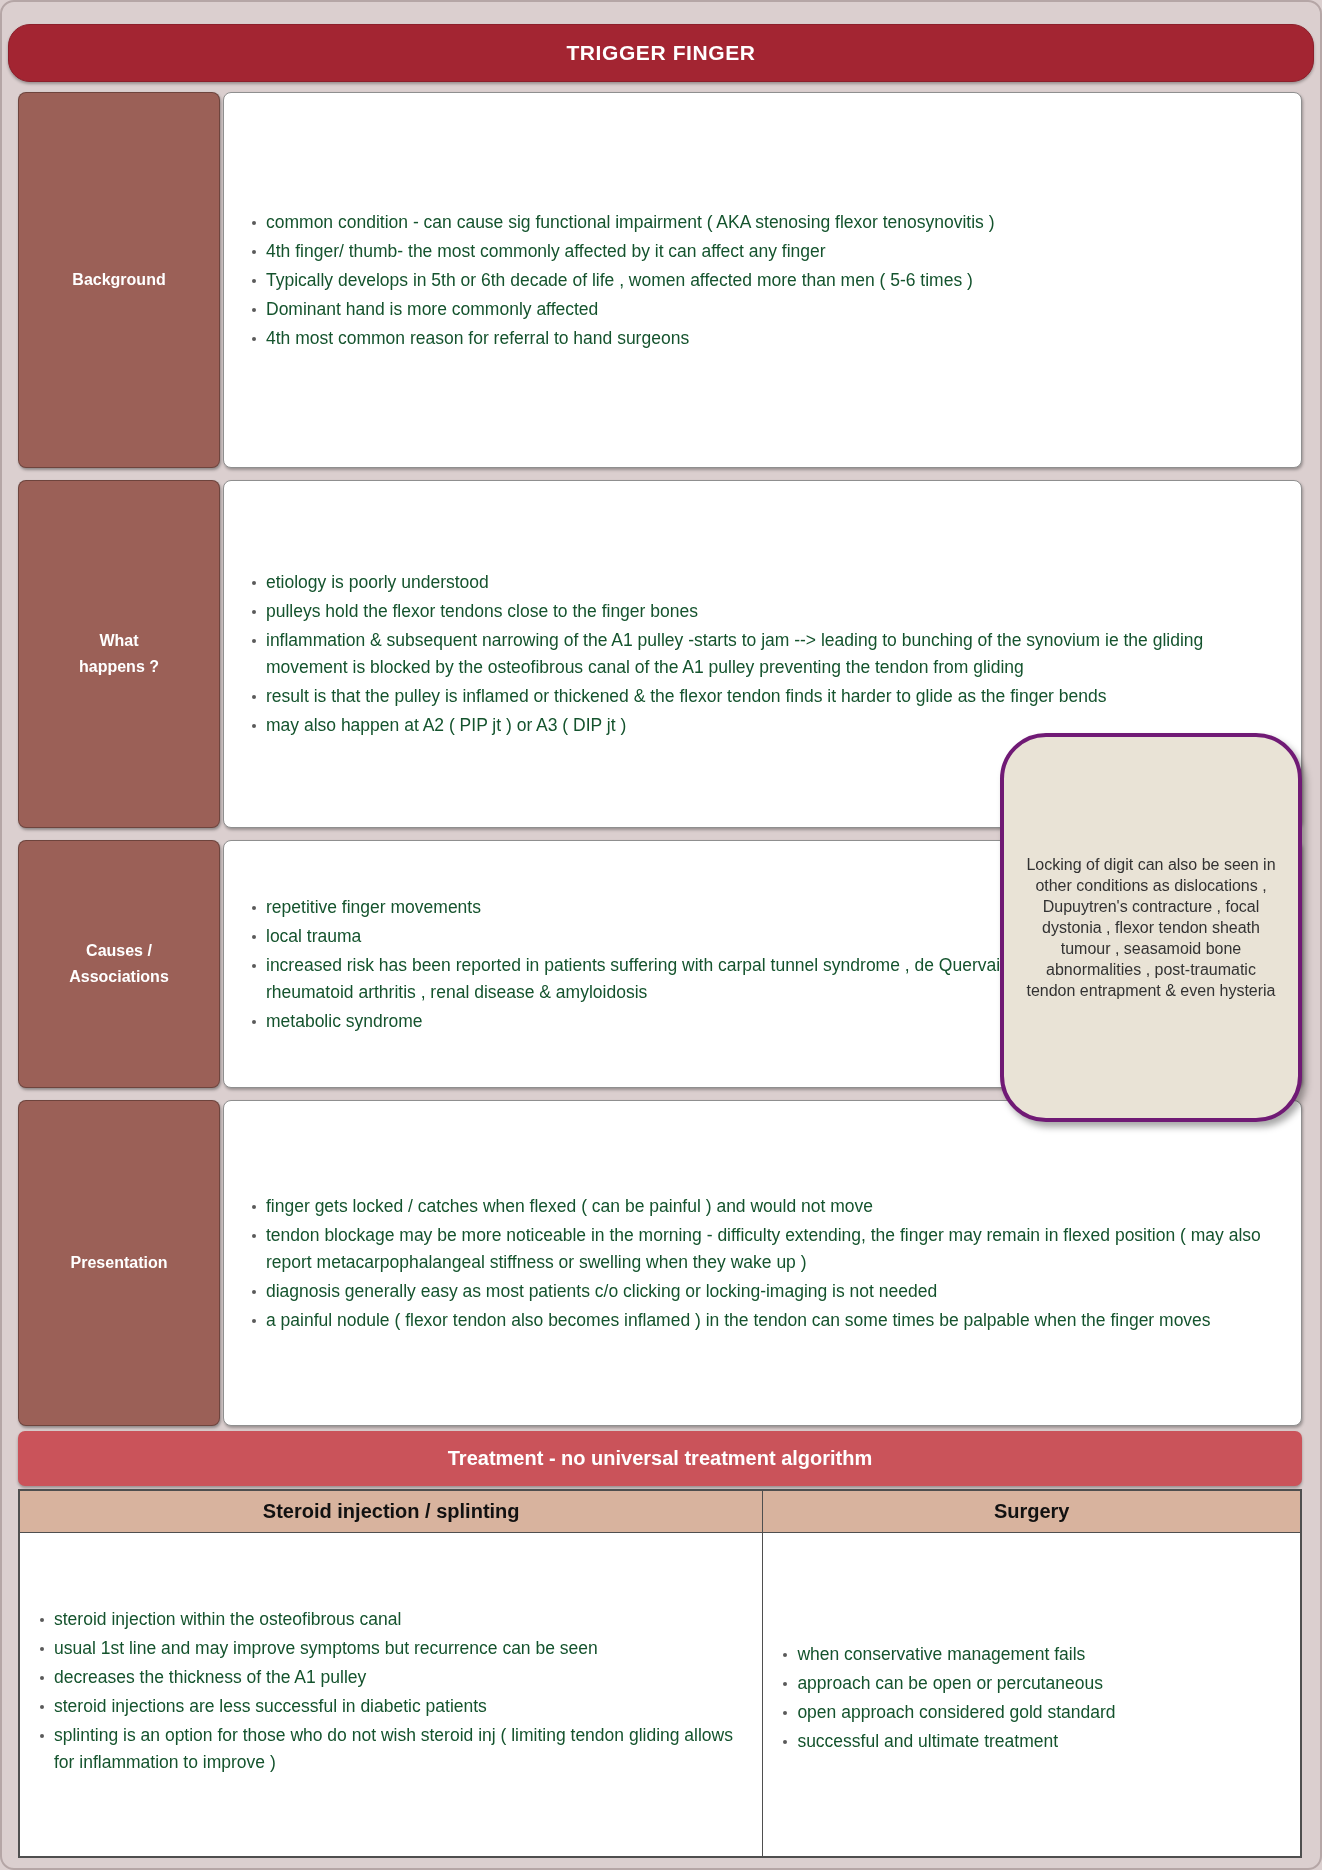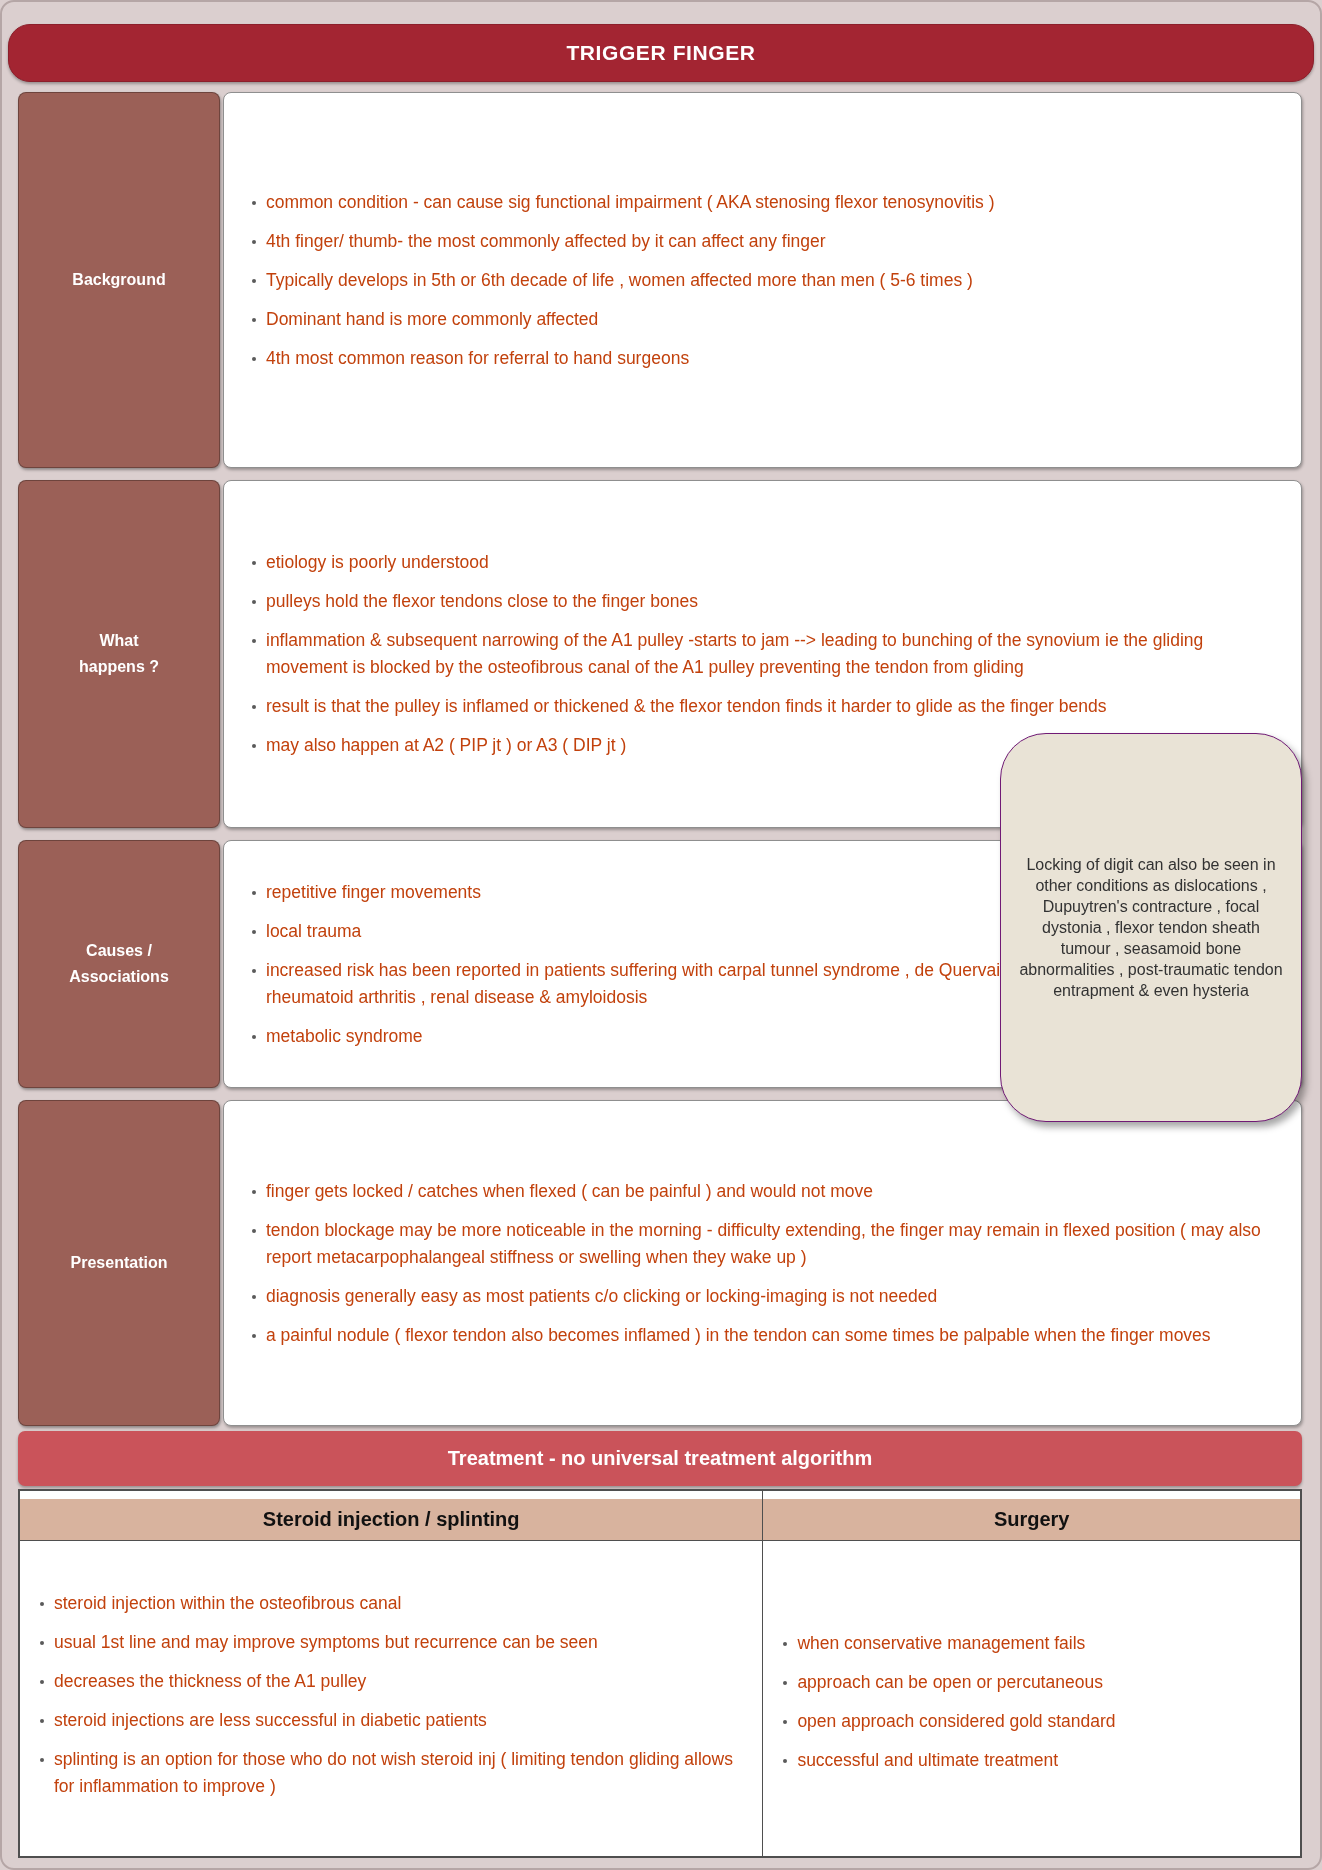--- a/index.html
+++ b/index.html
@@ -36,31 +36,31 @@
   }
   .content-box{
     flex:1;background:#ffffff;
     border:1px solid #8f8f8f;border-radius:8px;
     display:flex;align-items:center;
     padding:14px 14px 14px 20px;box-sizing:border-box;
     box-shadow:1px 2px 3px rgba(0,0,0,.30);
   }
   .bullets{width:100%;}
   .bullet{
-    position:relative;padding-left:22px;margin:12px 0;
-    font-size:17.5px;line-height:27px;color:#c2410c;
+    position:relative;padding-left:22px;margin:2px 0;
+    font-size:17.5px;line-height:27px;color:#14532d;
   }
   .dot{
     position:absolute;left:8px;top:12px;
     width:4px;height:4px;border-radius:50%;background:#5a5a5a;
   }
   
   .callout{
     position:absolute;left:1000px;top:733px;width:302px;height:389px;
-    background:#e9e3d6;border:1px solid #701a75;border-radius:46px;
+    background:#e9e3d6;border:4px solid #701a75;border-radius:46px;
     display:flex;align-items:center;
     padding:18px 16px;box-sizing:border-box;z-index:5;
     box-shadow:4px 5px 7px rgba(0,0,0,.35);
   }
   .callout-text{font-size:16px;line-height:21px;color:#323232;text-align:center;}
   
   .banner{
     margin:5px 20px 0 18px;height:55px;
     background:#ca535a;border-radius:7px;
     display:flex;align-items:center;justify-content:center;
@@ -72,21 +72,21 @@
     display:flex;background:#ffffff;
     border:2px solid #4f4f4f;box-sizing:border-box;
   }
   .tcol{display:flex;flex-direction:column;min-width:0;}
   .tcol.first{flex:0 0 58%;border-right:1px solid #4f4f4f;}
   .tcol.second{flex:1;gap:14px;}
   .thead{
     height:41px;flex:0 0 41px;
     background:#d8b39e;border-bottom:1px solid #4f4f4f;
     display:flex;align-items:center;justify-content:center;
-    font-weight:bold;font-size:20px;color:#111111;margin-top:8px;
+    font-weight:bold;font-size:20px;color:#111111;
   }
   .tbody{flex:1;display:flex;align-items:center;padding:0 12px 8px 12px;}
 </style>
 </head>
 <body>
 
 <div class="page-frame"></div>
 
 <div class="title-bar">TRIGGER FINGER</div>
 

